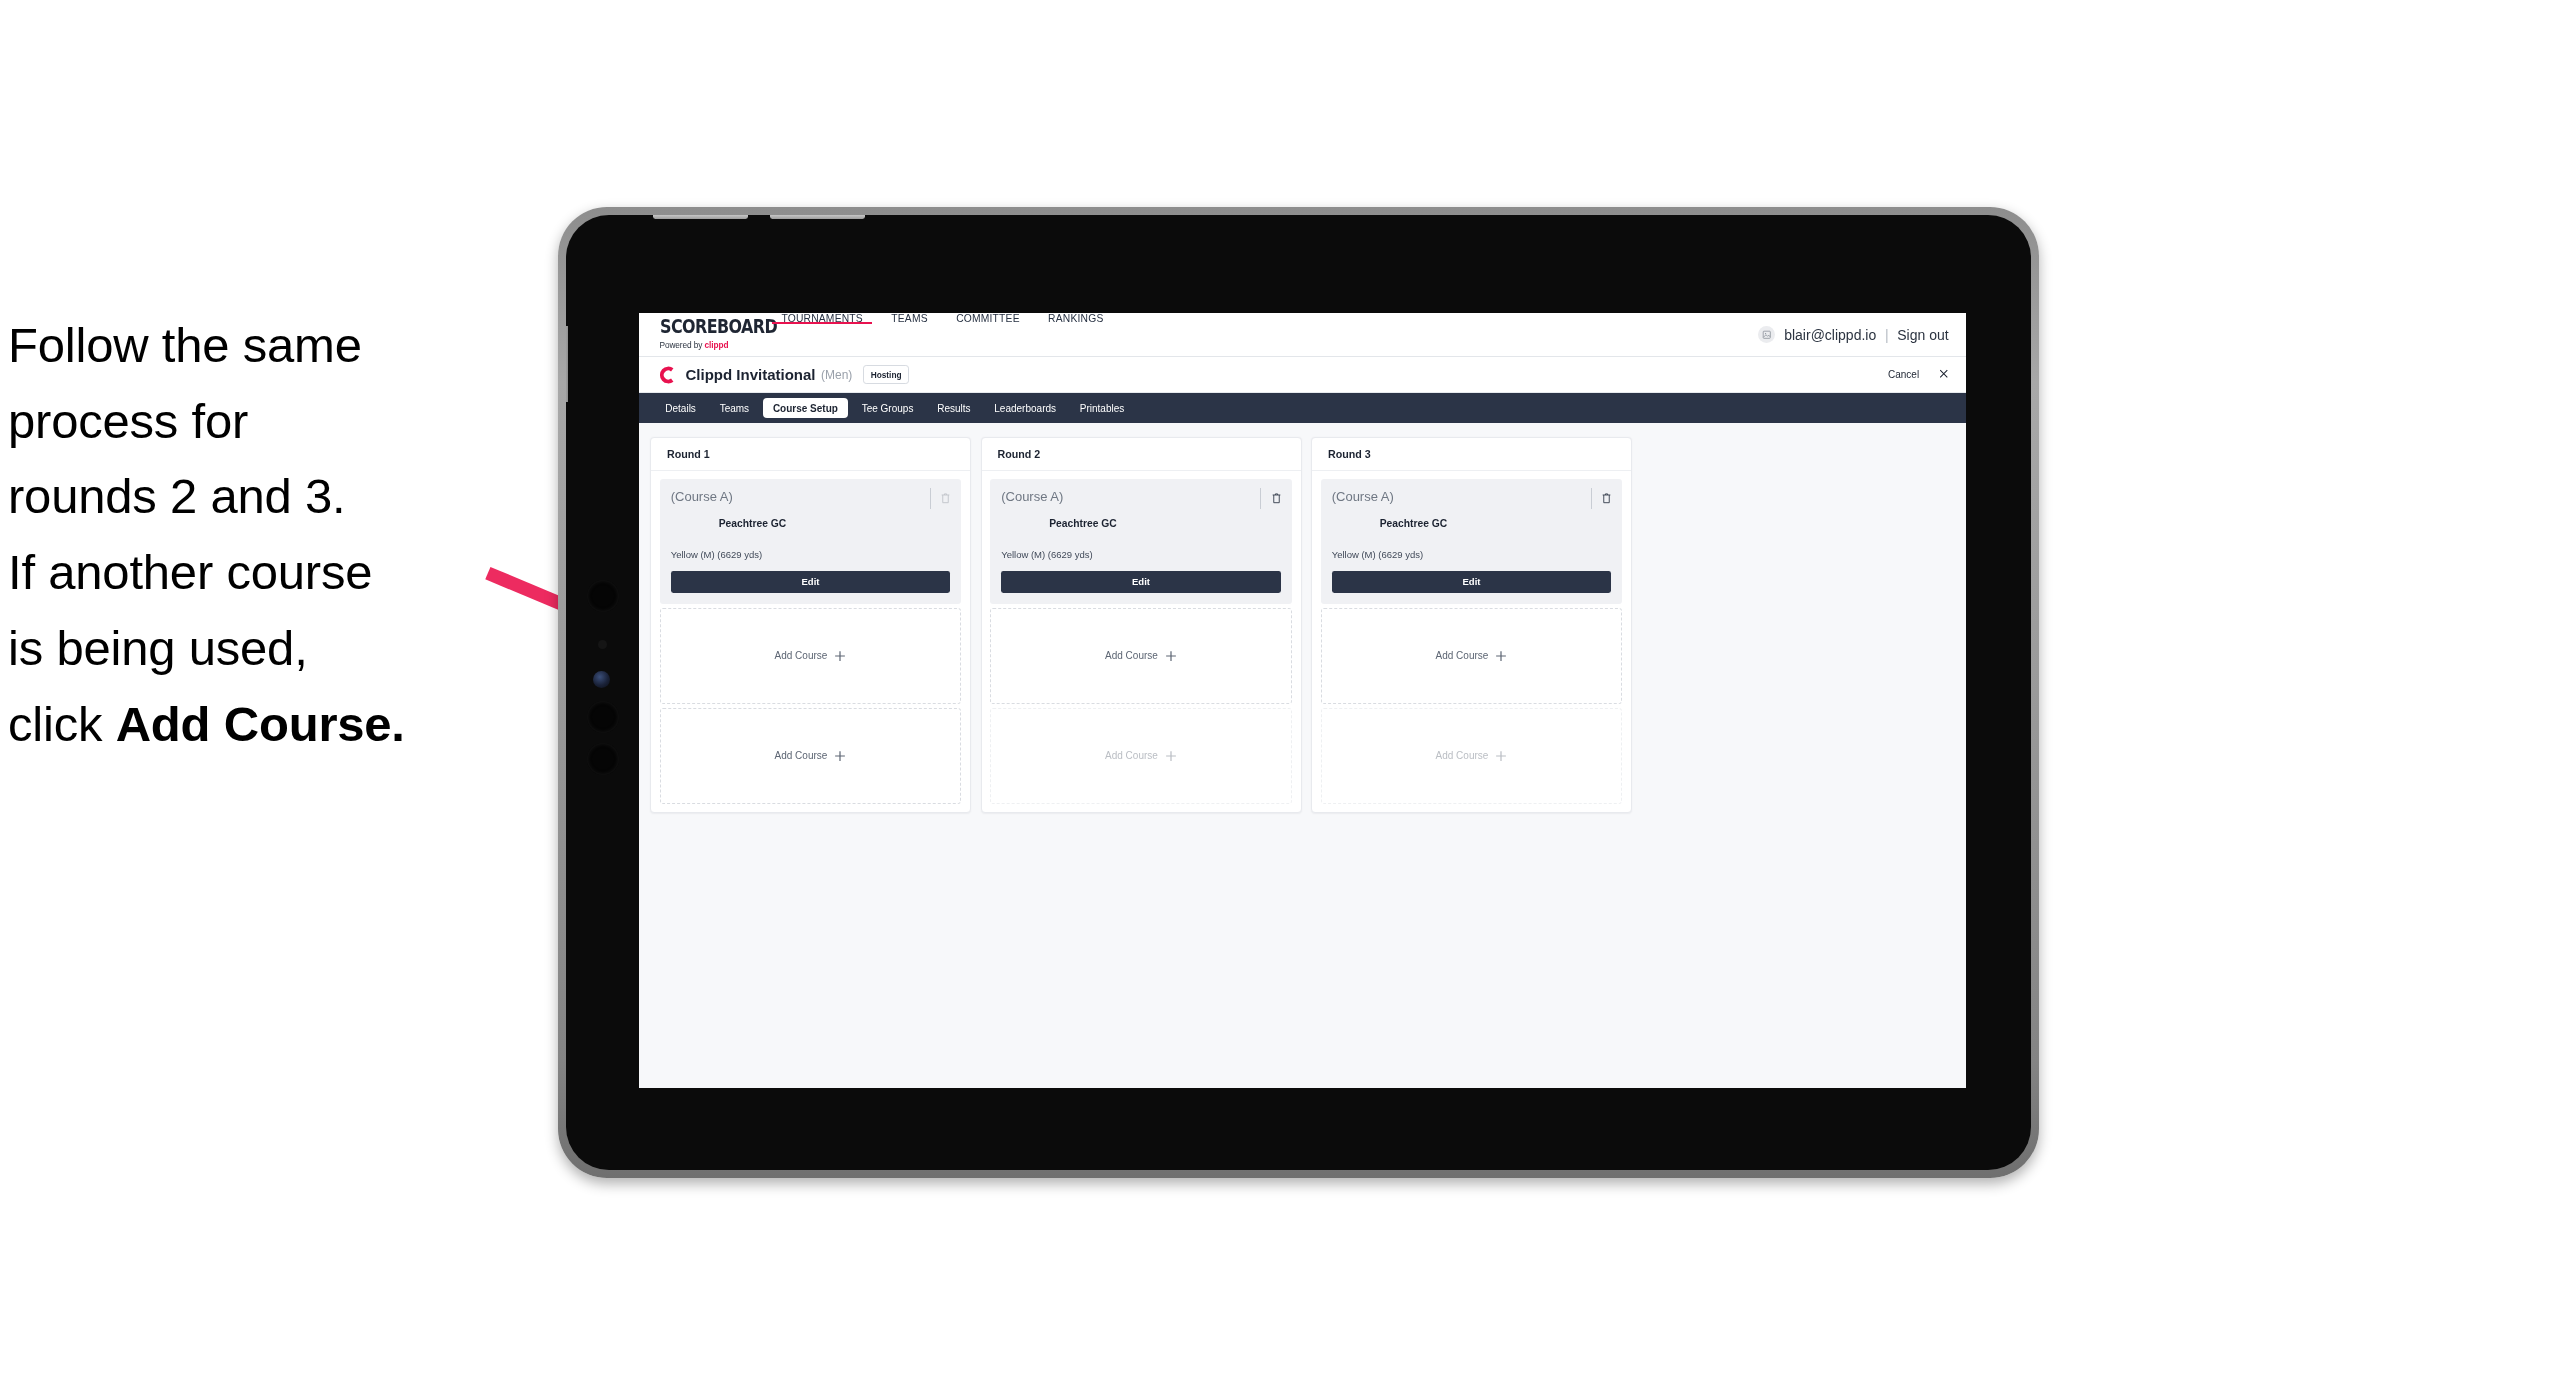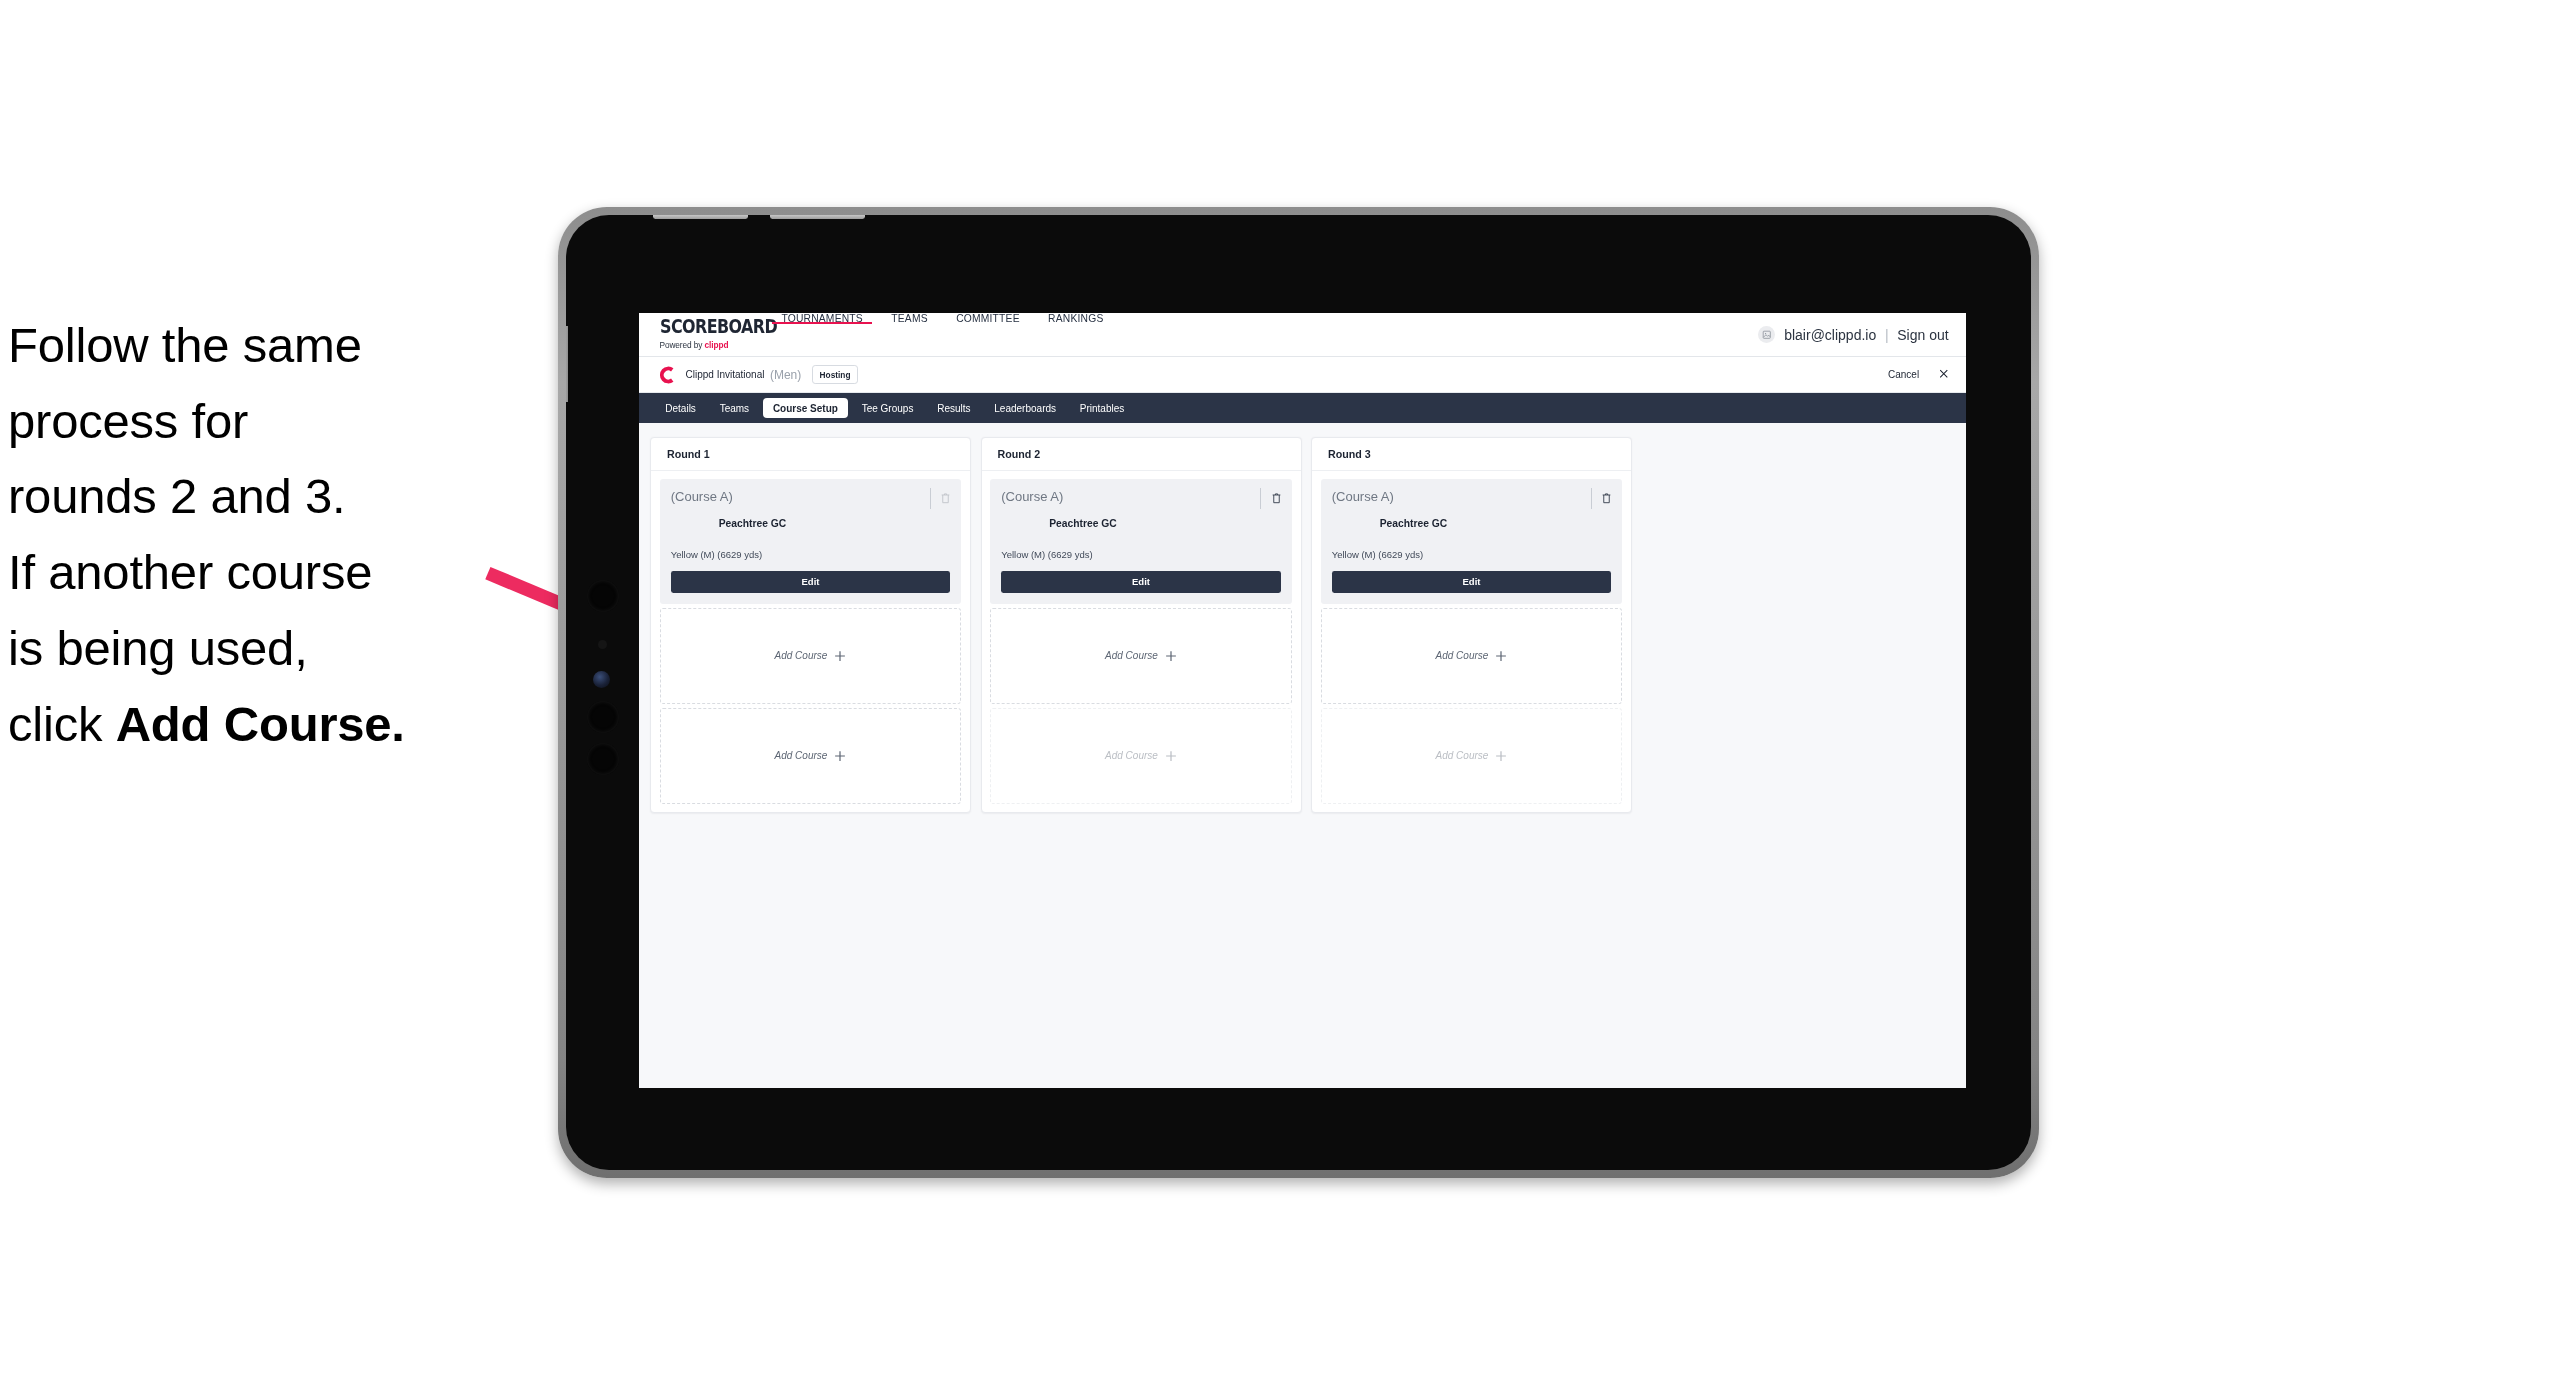--- a/index.html
+++ b/index.html
@@ -109,21 +109,21 @@
   
   #tournrow {
     height: 36px; background: #ffffff;
     display: flex; align-items: center; padding: 0 17.4px 0 19px;
     border-bottom: 0.8px solid #e7eaee;
   }
   .c-logo {
     width: 18px; height: 18px; margin-right: 9.5px; flex: none;
     display:flex; align-items:center; justify-content:center;
   }
-  .tourn-name { font-size: 10px; color: #1c2331; font-weight: 400; }
+  .tourn-name { font-size: 15px; color: #1c2331; font-weight: 700; }
   .tourn-gender { font-size: 12px; color: #9aa1ab; margin-left: 5.5px; }
   .hosting-chip {
     margin-left: 11px; font-size: 8.3px; font-weight: 700; color: #1c2331;
     border: 0.8px solid #d7dbe1; border-radius: 3.2px; padding: 3.2px 6.3px; background: #fff;
     cursor: pointer;
   }
   .cancel-btn {
     margin-left: auto; display: flex; align-items: flex-start; gap: 20px;
     font-size: 10px; color: #1c2331; cursor: pointer;
   }
@@ -174,21 +174,21 @@
     font-family: "Liberation Sans", sans-serif;
   }
 
   .add-card {
     height: 96px; border: 1.2px dashed #d9dce1; border-radius: 3.2px;
     display: flex; align-items: center; justify-content: center;
     margin-top: 4px; cursor: pointer; background: #ffffff;
   }
   .add-card.dim { opacity: 0.42; }
   .add-card-inner { display: flex; align-items: center; gap: 7.1px; }
-  .add-card-label { font-size: 10px; color: #5c6573; font-style: italic; }
+  .add-card-label { font-size: 10px; color: #5c6573; }
   .plus { display:flex; align-items:center; justify-content:center; }
 </style>
 </head>
 <body>
 
 <div id="stage">
 
   <div id="annotation">
     <div>Follow the same</div>
     <div>process for</div>

